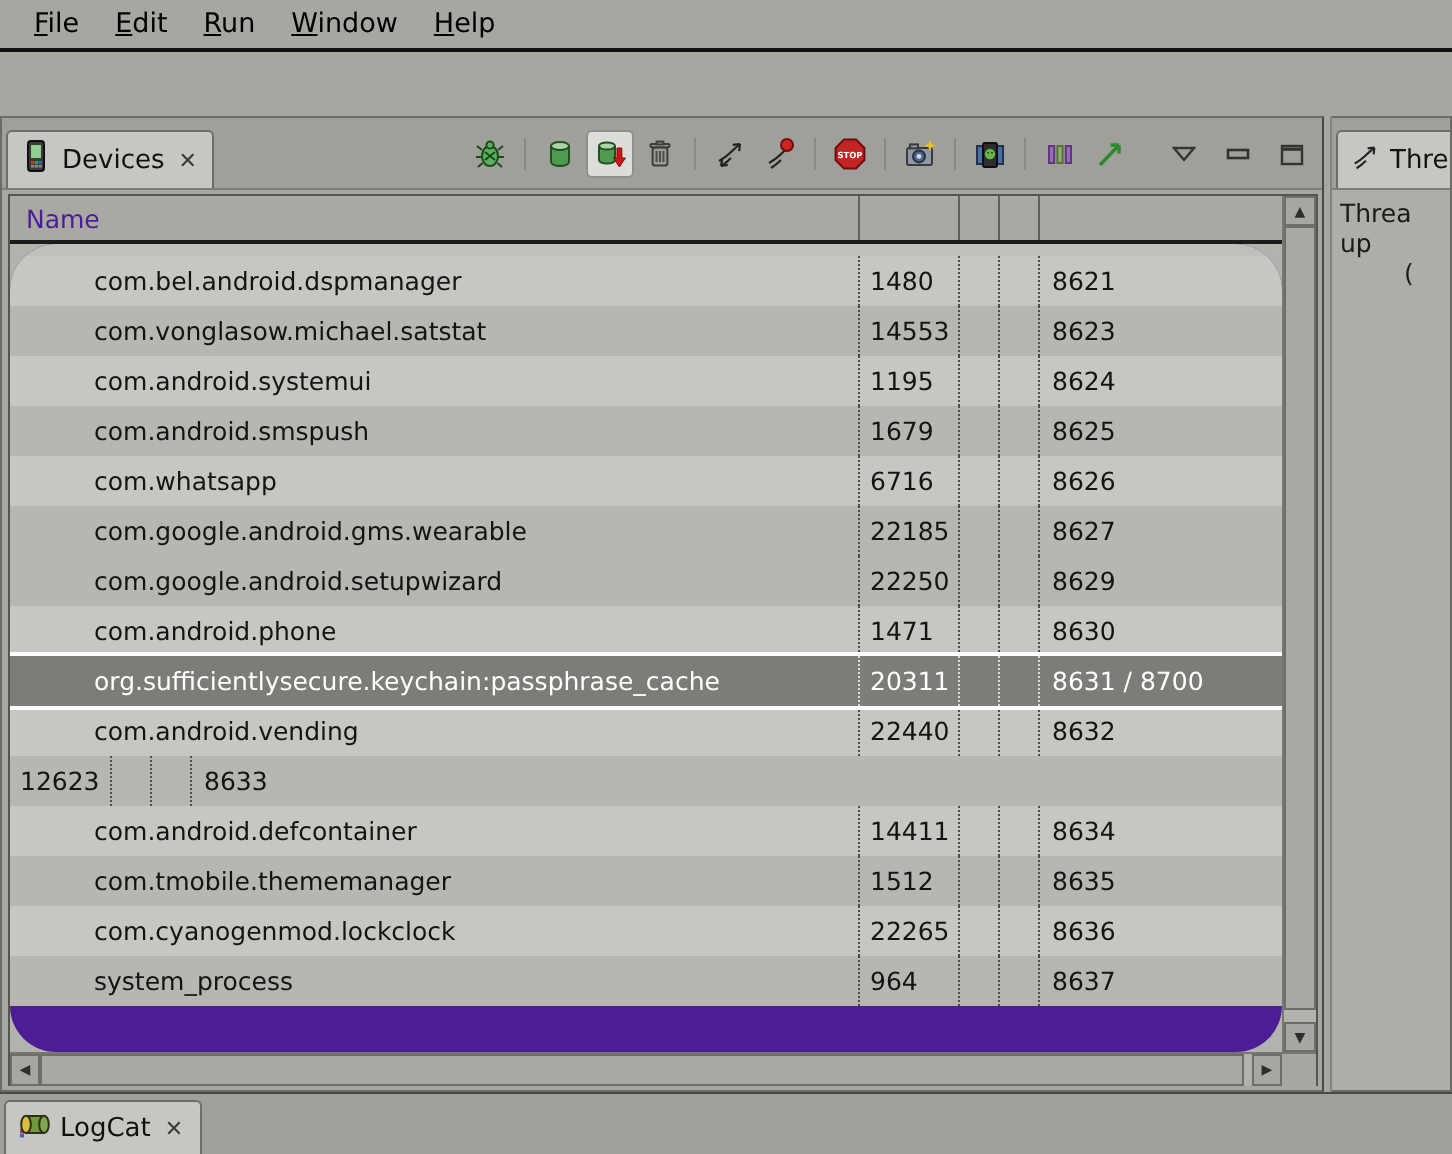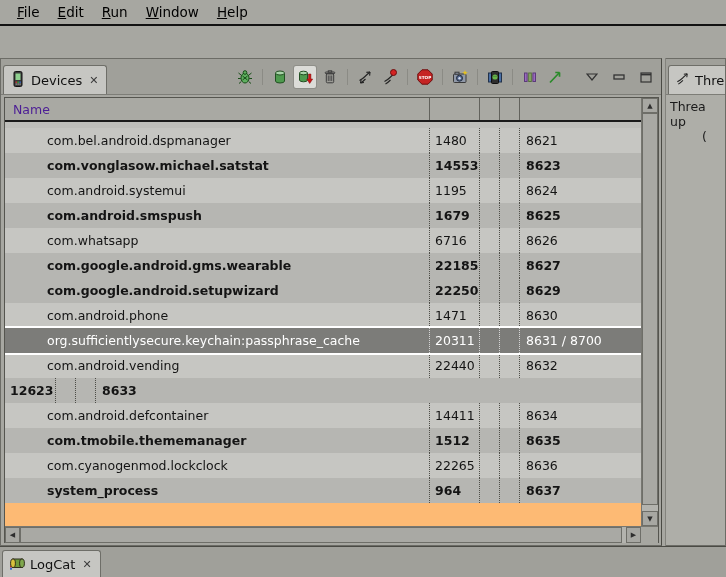--- a/index.html
+++ b/index.html
@@ -42,25 +42,25 @@
   
   .table-wrap { flex:1; margin:2px 2px 2px 3px; display:grid;
                 grid-template-columns:1fr 17px; grid-template-rows:24px 1fr 17px;
                 border:1px solid #55554f; border-bottom:none; background:#b3b3ae; }
   .thead { grid-column:1; grid-row:1; display:flex; background:#a9a9a3;
            border-bottom:2px solid #1b1b1b; }
   .hcell { border-left:1px solid #62625c; }
   .hcell:first-child { border-left:none; }
   .hc-name { width:424px; padding:4px 0 0 8px; font-size:12.5px; color:#4c1d95; }
   .hc-pid  { width:50px; } .hc-sm { width:20px; } .hc-port { flex:1; }
-  .rows { grid-column:1; grid-row:2; overflow:hidden; background:#fdba74; }
+  .rows { grid-column:1; grid-row:2; overflow:hidden; background:#4c1d95;border-radius:23px; }
   .sliver { height:6px; background:#bfbfbb; }
   .trow { display:flex; height:25px; align-items:stretch; position:relative; }
   .trow.light { background:#c6c6c2; }
-  .trow.dark  { background:#b6b6b2;font-weight:bold; }
+  .trow.dark  { background:#b6b6b2; }
   .trow.sel   { background:#7c7c79; color:#ffffff; z-index:2; outline:2px solid #ffffff; }
   .cell { display:flex; align-items:center; font-size:12.5px; overflow:hidden;
           white-space:nowrap; border-left:1px dotted #4d4d47; }
   .cell:first-child { border-left:none; }
   .c-name { width:424px; padding-left:42px; }
   .c-pid  { width:50px; padding-left:5px; }
   .c-sm   { width:20px; }
   .c-port { flex:1; padding-left:6px; }
   .trow.sel .cell { border-left-color:#d8d8d8; }
   

